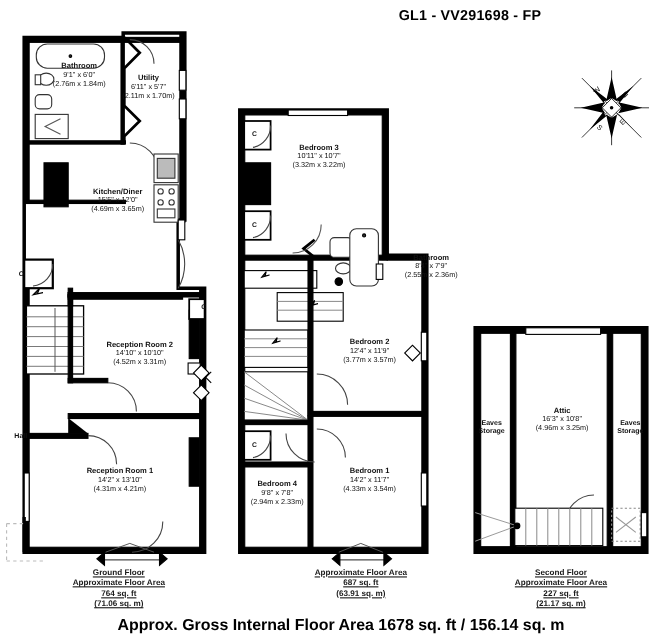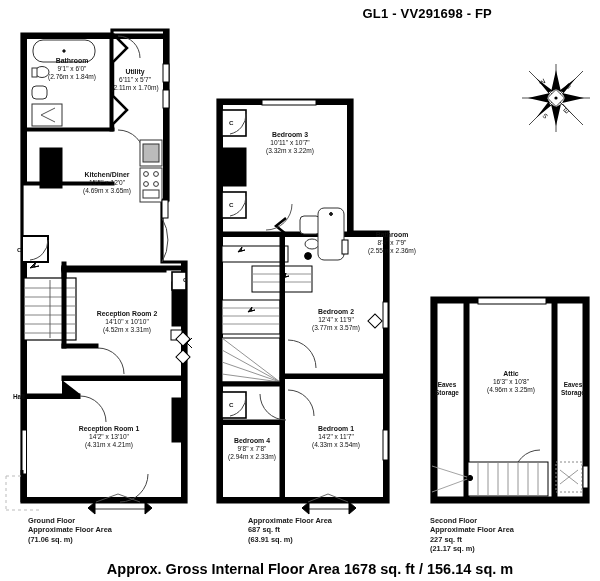--- a/index.html
+++ b/index.html
@@ -7,22 +7,22 @@
        font-family:"Liberation Sans",sans-serif;color:#000;}
 
   #plan{position:absolute;left:0;top:0;width:600px;height:581px;}
 
   .title{position:absolute;left:0;top:6px;width:492px;text-align:right;
          font-size:13px;font-weight:bold;letter-spacing:.2px;}
 
   .total{position:absolute;left:0;top:561px;width:600px;text-align:center;
          font-size:14.5px;font-weight:bold;padding-left:10px;}
 
-  .caption{position:absolute;text-align:left;font-size:7.4px;
-           font-weight:bold;line-height:9.4px;color:#1a1a1a;}
+  .caption{position:absolute;text-align:center;font-size:7.4px;
+           font-weight:bold;line-height:9.4px;color:#1a1a1a;text-decoration:underline;}
 
   .rlabel{position:absolute;text-align:center;font-size:6.6px;
           line-height:8.2px;color:#111;white-space:nowrap;}
   .rlabel .rn{font-weight:bold;font-size:6.9px;display:block;}
   .rlabel .rd{display:block;}
 
   .tinylab{position:absolute;font-size:6.4px;font-weight:bold;color:#111;}
   .clab{position:absolute;font-size:6.2px;font-weight:bold;color:#111;}
 
   .eaves{position:absolute;text-align:center;font-size:6.4px;
@@ -323,20 +323,21 @@
 <div class="eaves" style="left:428px;top:381px;width:38px">
   <span>Eaves Storage</span>
 </div>
 <div class="eaves" style="left:554px;top:381px;width:38px">
   <span>Eaves Storage</span>
 </div>
 
 <div class="caption" style="left:28px;top:516px;width:160px">
   <div>Ground Floor</div>
   <div>Approximate Floor Area</div>
+  <div>764 sq. ft</div>
   <div>(71.06 sq. m)</div>
 </div>
 
 <div class="caption" style="left:248px;top:516px;width:160px">
   <div>Approximate Floor Area</div>
   <div>687 sq. ft</div>
   <div>(63.91 sq. m)</div>
 </div>
 
 <div class="caption" style="left:430px;top:516px;width:160px">

